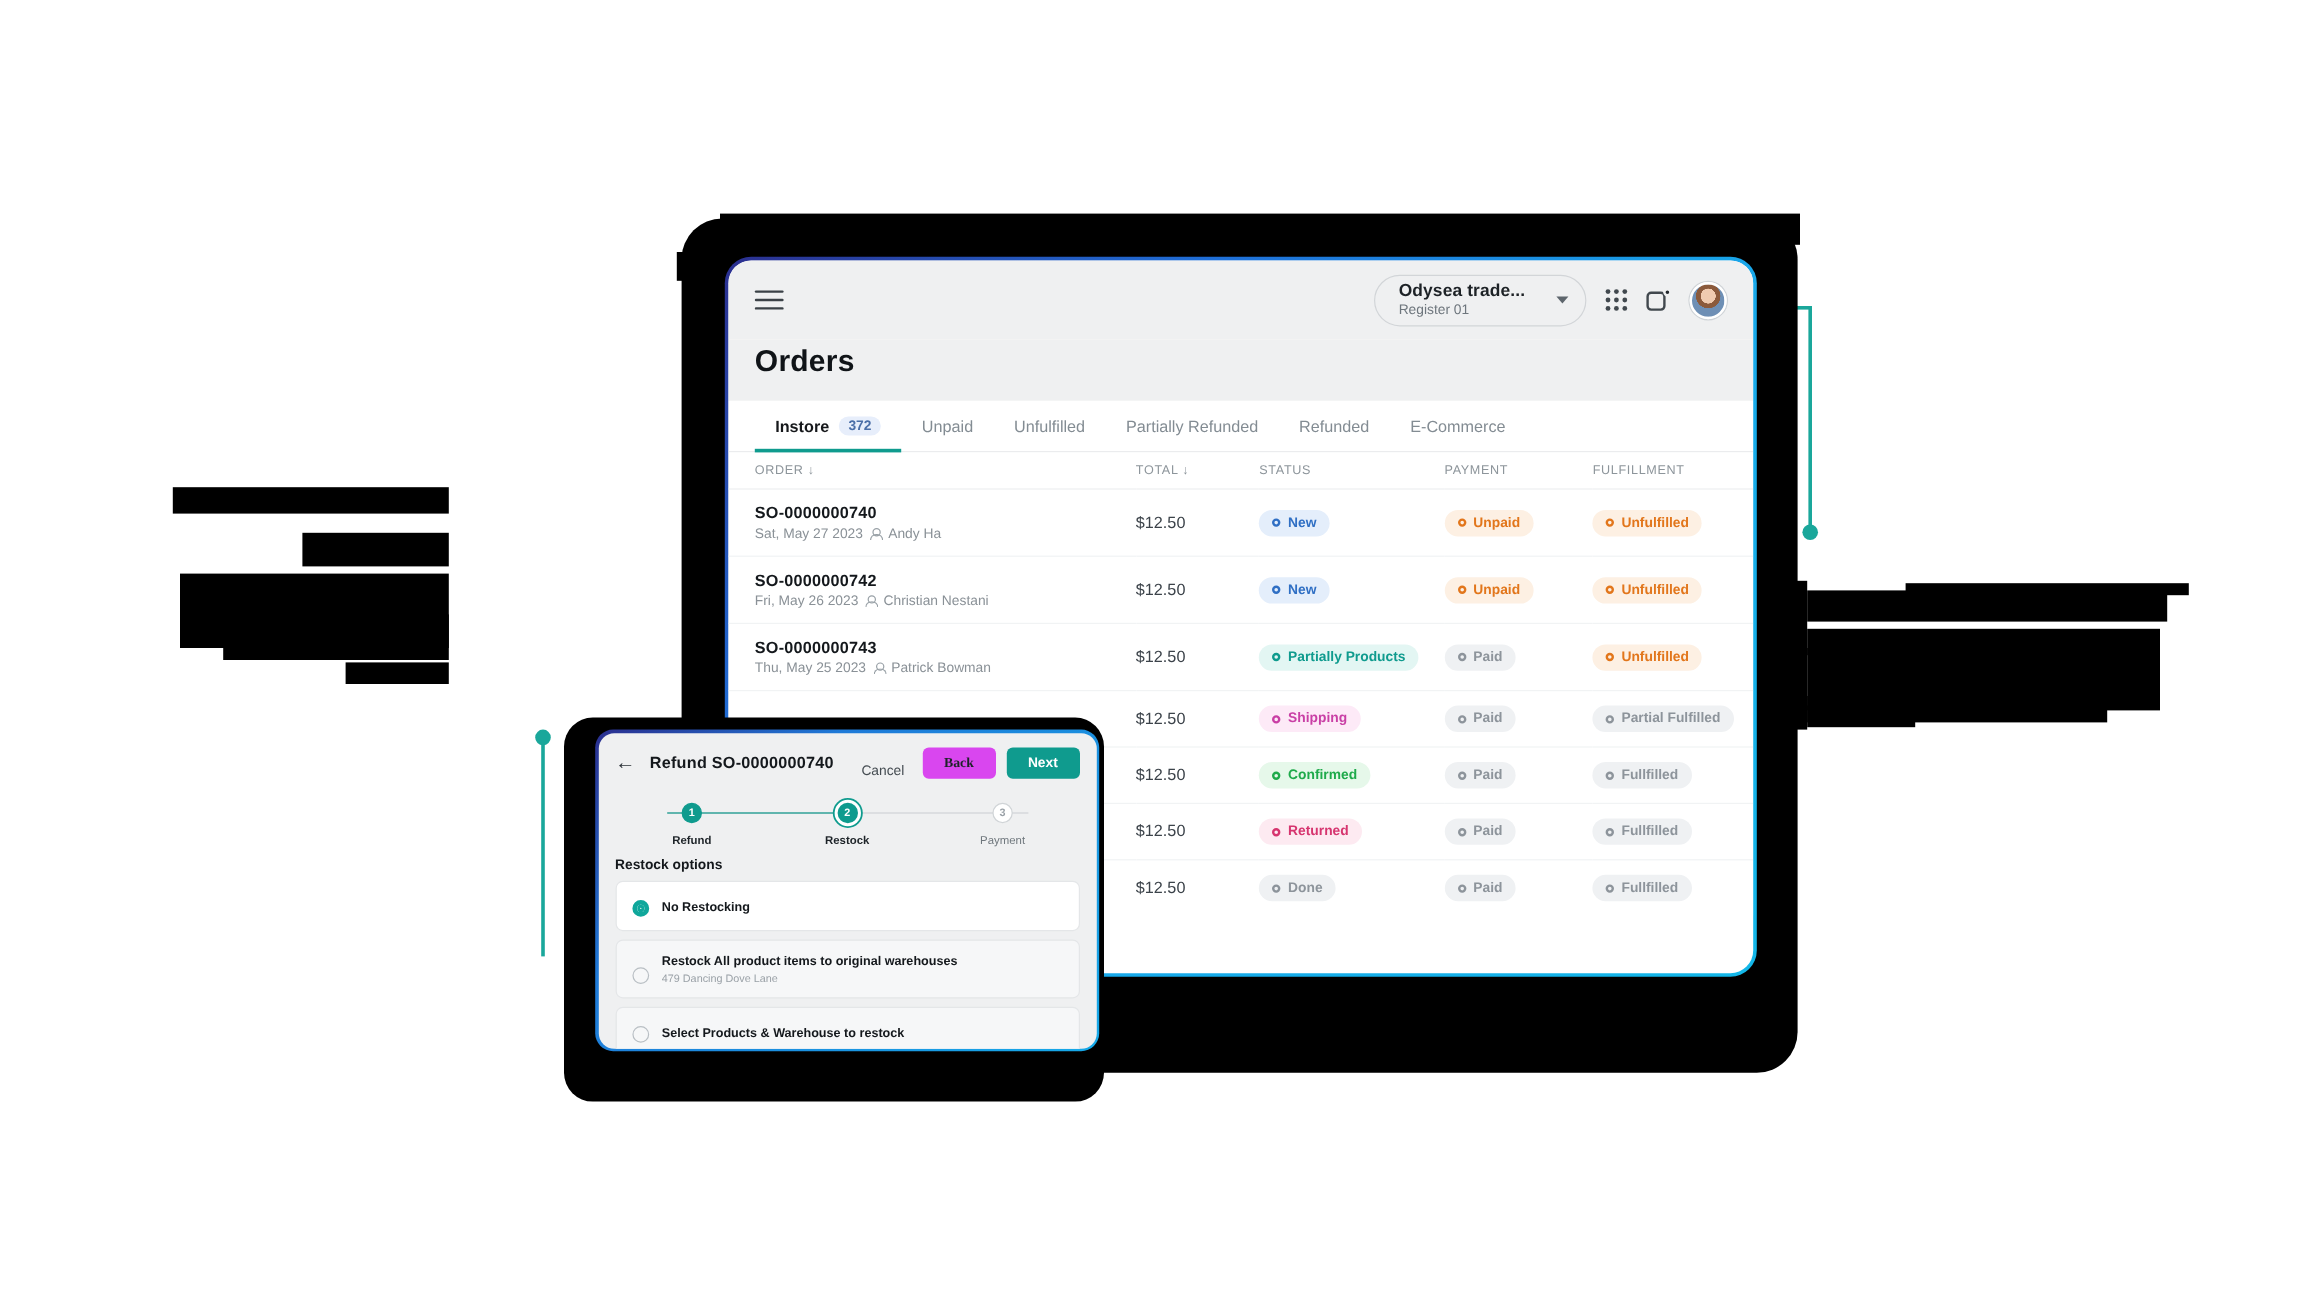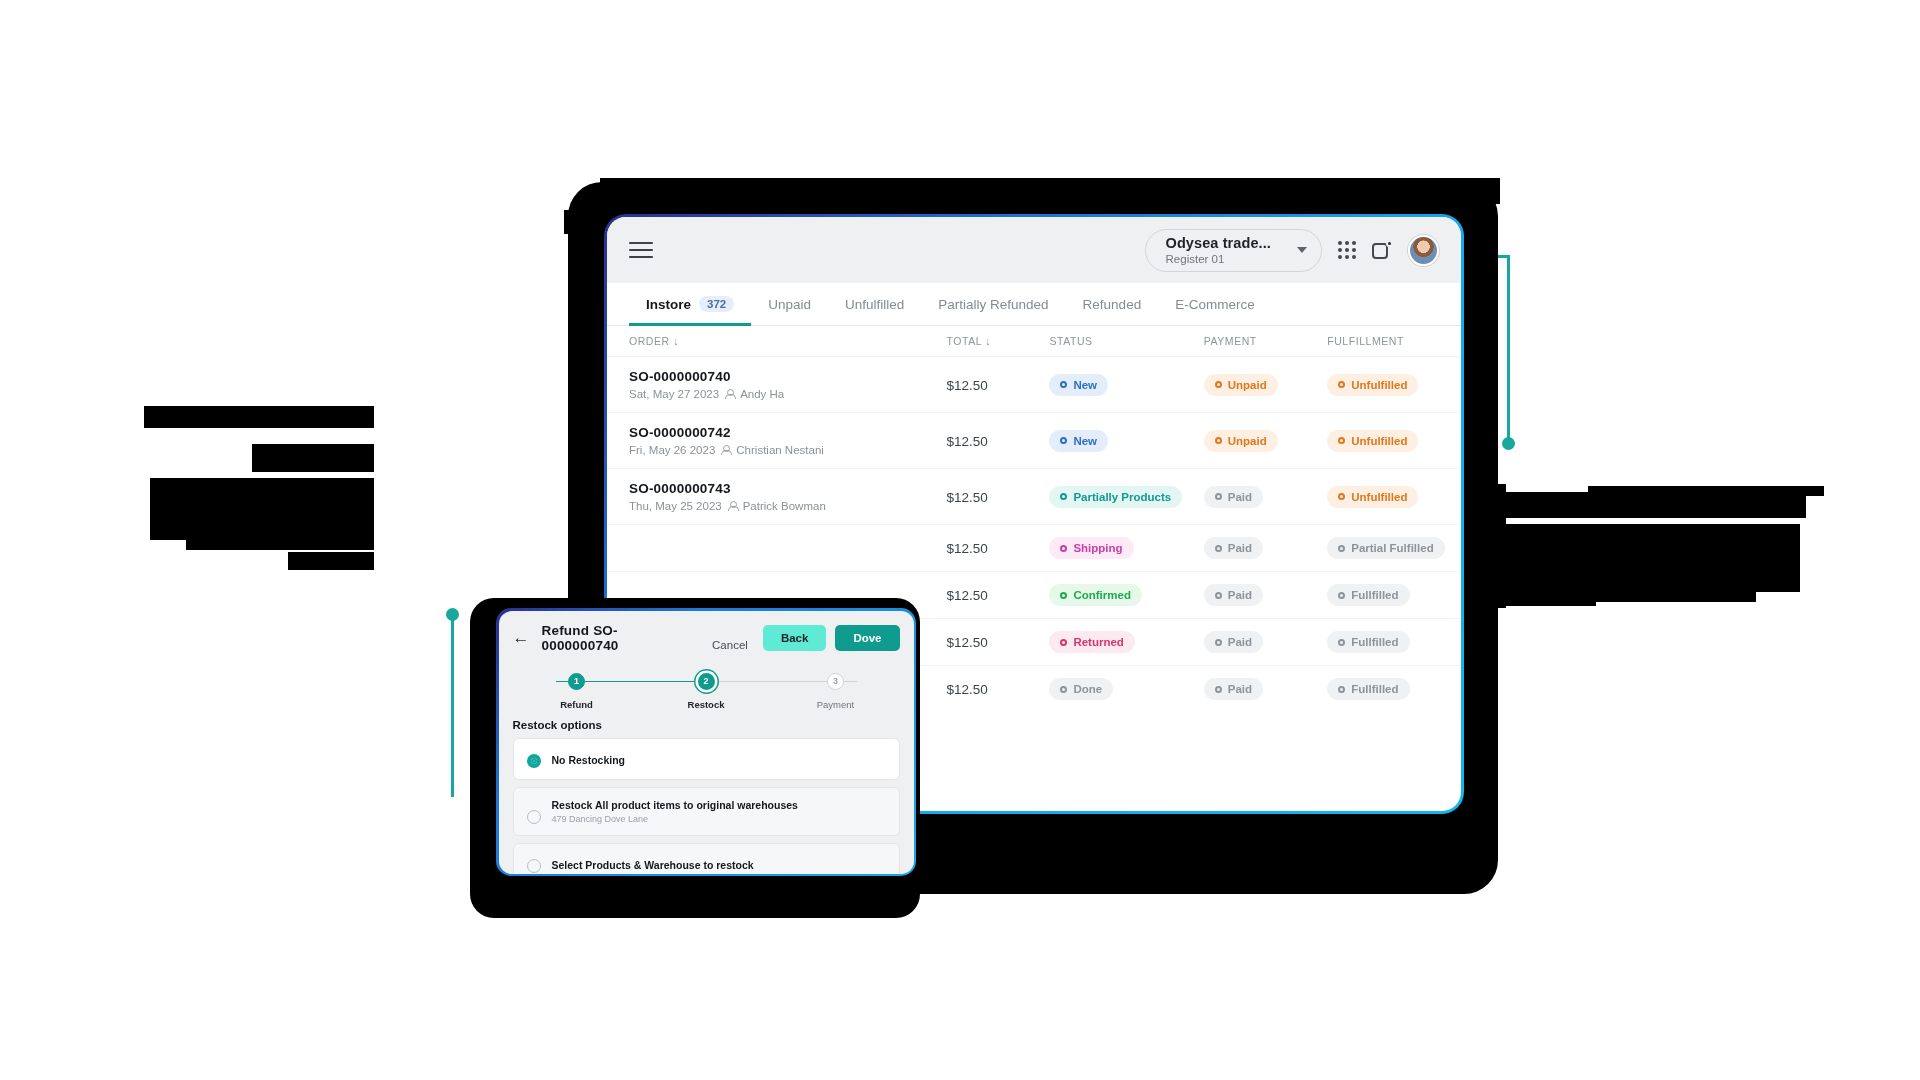--- a/index.html
+++ b/index.html
@@ -151,23 +151,23 @@
   #modal-inner {
     width: 100%; height: 100%; background: #eff0f1;
     border-radius: 13px; overflow: hidden; position: relative;
   }
   .m-head { display: flex; align-items: center; padding: 12px 14px 6px; gap: 12px; }
   .m-back { font-size: 17px; color: #2a3036; cursor: pointer; line-height: 1; }
   .m-title { font-size: 13.5px; font-weight: 700; color: #14181c; letter-spacing: .2px;}
   .m-actions { margin-left: auto; display: flex; align-items: flex-end; gap: 9px; }
   .btn-cancel { font-size: 11.5px; color: #454c52; cursor: pointer; padding: 0 6px; }
   .btn-back {
-    font-size: 11.5px; font-weight: 700; color: #1d2328; background: #5eead4;
+    font-size: 11.5px; font-weight: 700; color: #1d2328; background: #d946ef;
     border: none; border-radius: 5px; padding: 7px 18px; cursor: pointer;
-    font-family: Liberation Sans, sans-serif;
+    font-family: Liberation Serif, serif;
   }
   .btn-next {
     font-size: 11.5px; font-weight: 700; color: #fff; background: #0f9b8e;
     border: none; border-radius: 5px; padding: 7px 18px; cursor: pointer;
     font-family: inherit;
   }
   .stepper { position: relative; margin: 14px 48px 0; height: 38px; }
   .s-track {
     position: absolute; top: 8px; left: 9px; right: 9px; height: 1.6px; background: #cfd3d6;
   }
@@ -269,20 +269,21 @@
               <i></i>
           </div>
           <div class="notif">
             <div class="sq"></div>
               <div class="dot"></div>
           </div>
           <div class="avatar"></div>
         </div>
       </div>
 
+      <div class="page-title">Orders</div>
 
       <div class="tabs">
         <div class="tab active">
           <span>Instore</span>
           <span class="tab-count">372</span>
         </div>
         <div class="tab">Unpaid</div>
         <div class="tab">Unfulfilled</div>
         <div class="tab">Partially Refunded</div>
         <div class="tab">Refunded</div>
@@ -449,21 +450,21 @@
   <div id="modal-shadow"></div>
   <div id="modal">
     <div id="modal-inner">
 
       <div class="m-head">
         <span class="m-back">←</span>
         <span class="m-title">Refund SO-0000000740</span>
         <div class="m-actions">
           <span class="btn-cancel">Cancel</span>
           <button class="btn-back">Back</button>
-          <button class="btn-next">Dove</button>
+          <button class="btn-next">Next</button>
         </div>
       </div>
 
       <div class="stepper">
         <div class="s-track"></div>
         <div class="s-track-done"></div>
         <div class="s-items">
           <div class="s-item done">
             <div class="s-circ">1</div>
             <div class="s-label">Refund</div>

